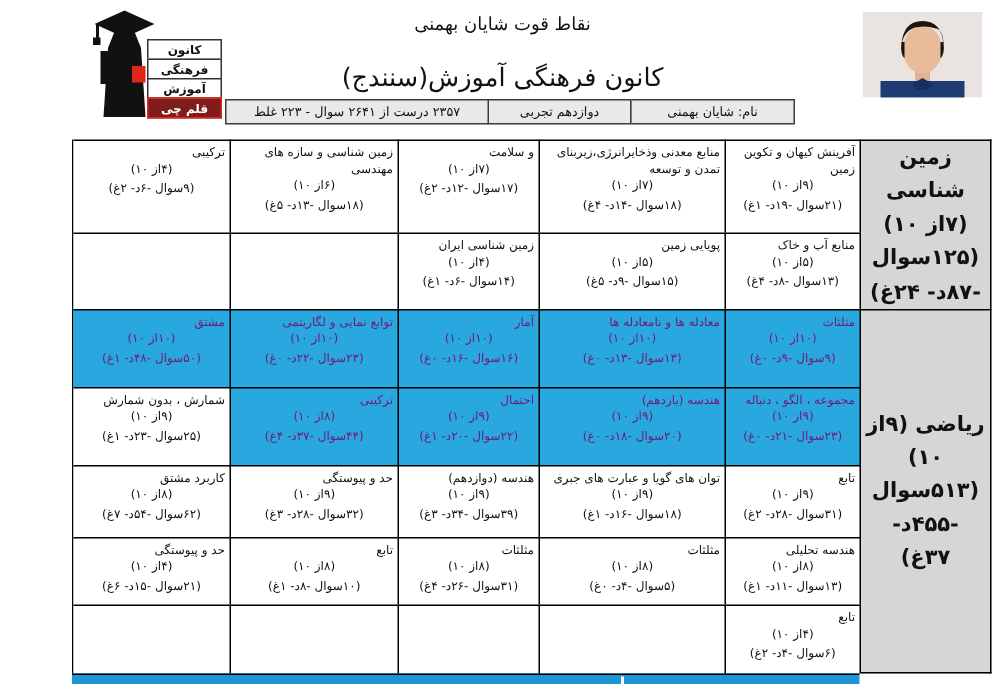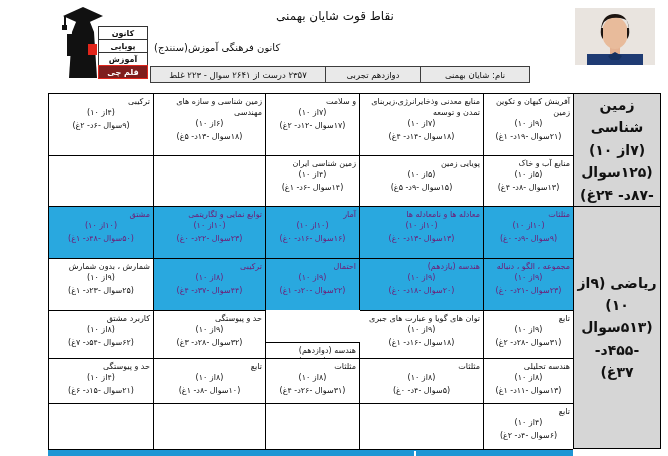--- a/index.html
+++ b/index.html
@@ -2,21 +2,21 @@
 <html lang="fa"><head>
 <meta charset="utf-8">
 <style>
   html,body{margin:0;padding:0;background:#fff;}
   .page{position:relative;width:668px;height:456px;background:#ffffff;
         font-family:"DejaVu Sans",sans-serif;direction:rtl;overflow:hidden;color:#111;}
 
   
   .main-title{position:absolute;top:9px;left:154px;width:362px;text-align:center;
               font-size:12px;letter-spacing:0;}
-  .sub-title{position:absolute;top:42px;left:154px;width:362px;text-align:left;font-size:10px;}
+  .sub-title{position:absolute;top:42px;left:154px;width:362px;text-align:center;font-size:17px;}
 
   .infobar{position:absolute;top:66px;left:150px;height:17px;display:flex;flex-direction:row;direction:rtl;}
   .infocell{box-sizing:border-box;border:1px solid #3d3d3d;background:#e9e9e9;
             font-size:8.5px;display:flex;align-items:center;justify-content:center;}
   .infocell+.infocell{margin-right:-1px;}
   .ic-name{width:110px;}
   .ic-grade{width:96px;}
   .ic-summary{width:176px;}
 
   
@@ -60,21 +60,21 @@
     <svg class="logo-figure" width="55" height="80" viewBox="0 0 55 80">
       <polygon points="8,12 28,3 48,12 28,21" fill="#111"></polygon>
       <rect x="9" y="12" width="2" height="10" fill="#111"></rect>
       <rect x="7" y="21" width="5" height="5" fill="#111"></rect>
       <path d="M21 18 L35 18 L39 28 L42 74 L14 74 L17 28 Z" fill="#111"></path>
       <rect x="12" y="30" width="8" height="22" fill="#111"></rect>
       <rect x="33" y="40" width="9" height="11" fill="#e1251b"></rect>
     </svg>
     <div class="logo-stack">
       <div class="logo-box">کانون</div>
-      <div class="logo-box">پویایی</div>
+      <div class="logo-box">فرهنگی</div>
       <div class="logo-box">آموزش</div>
       <div class="logo-box red">قلم چی</div>
     </div>
   </div>
 
   <div class="main-title">نقاط قوت شایان بهمنی</div>
   <div class="sub-title">کانون فرهنگی آموزش(سنندج)</div>
 
   <div class="infobar">
     <div class="infocell ic-name">نام: شایان بهمنی</div>
@@ -198,21 +198,21 @@
       <div class="cell" style="grid-area: 5 / 2;">
         <div class="c-title">تابع</div>
         <div class="c-line">(۹از ۱۰)</div>
         <div class="c-line">(۳۱سوال -۲۸د- ۲غ)</div>
       </div>
       <div class="cell" style="grid-area: 5 / 3;">
         <div class="c-title">توان های گویا و عبارت های جبری</div>
         <div class="c-line">(۹از ۱۰)</div>
         <div class="c-line">(۱۸سوال -۱۶د- ۱غ)</div>
       </div>
-      <div class="cell" style="grid-area: 5 / 4; margin-top: 32px;">
+      <div class="cell" style="grid-area: 5 / 4;">
         <div class="c-title">هندسه (دوازدهم)</div>
         <div class="c-line">(۹از ۱۰)</div>
         <div class="c-line">(۳۹سوال -۳۴د- ۳غ)</div>
       </div>
       <div class="cell" style="grid-area: 5 / 5;">
         <div class="c-title">حد و پیوستگی</div>
         <div class="c-line">(۹از ۱۰)</div>
         <div class="c-line">(۳۲سوال -۲۸د- ۳غ)</div>
       </div>
       <div class="cell" style="grid-area: 5 / 6;">

